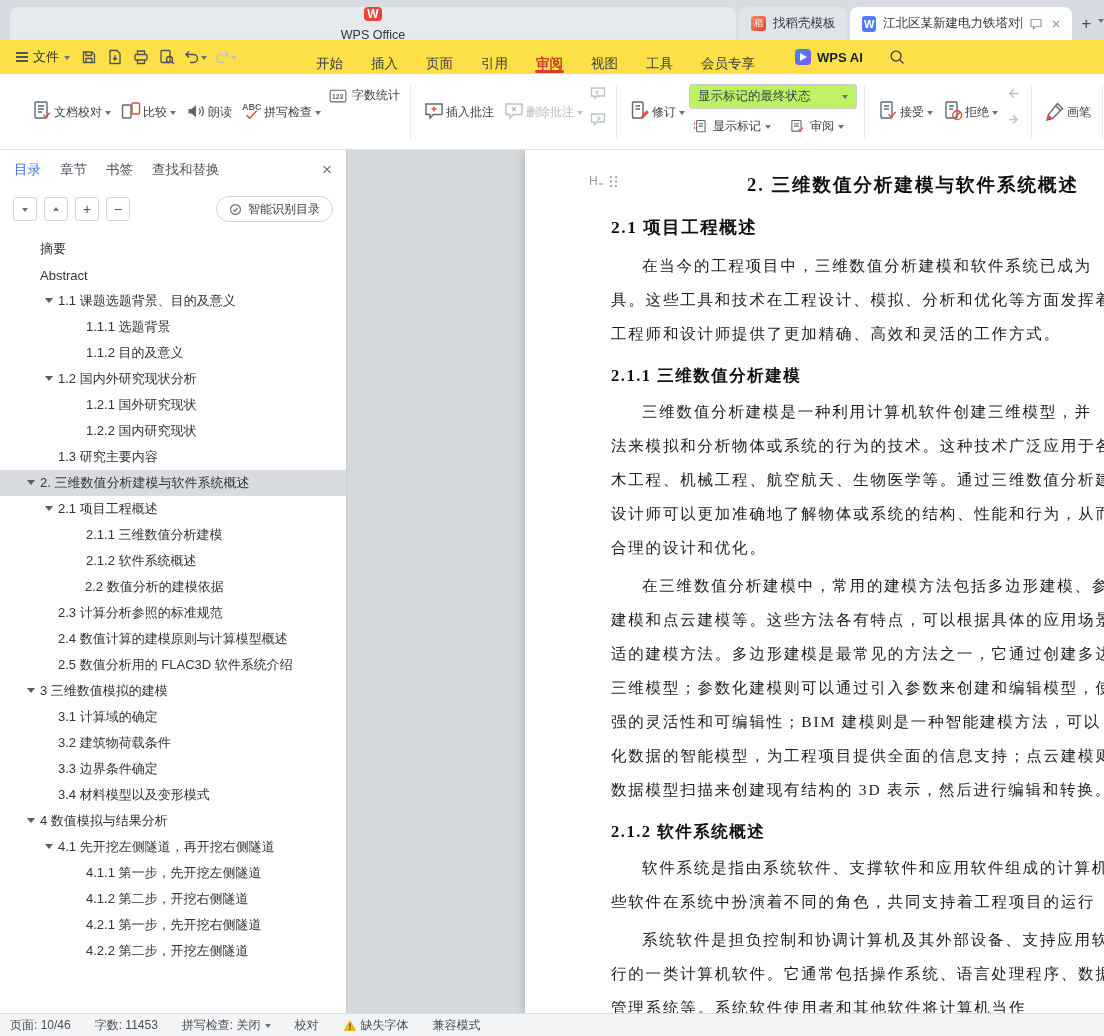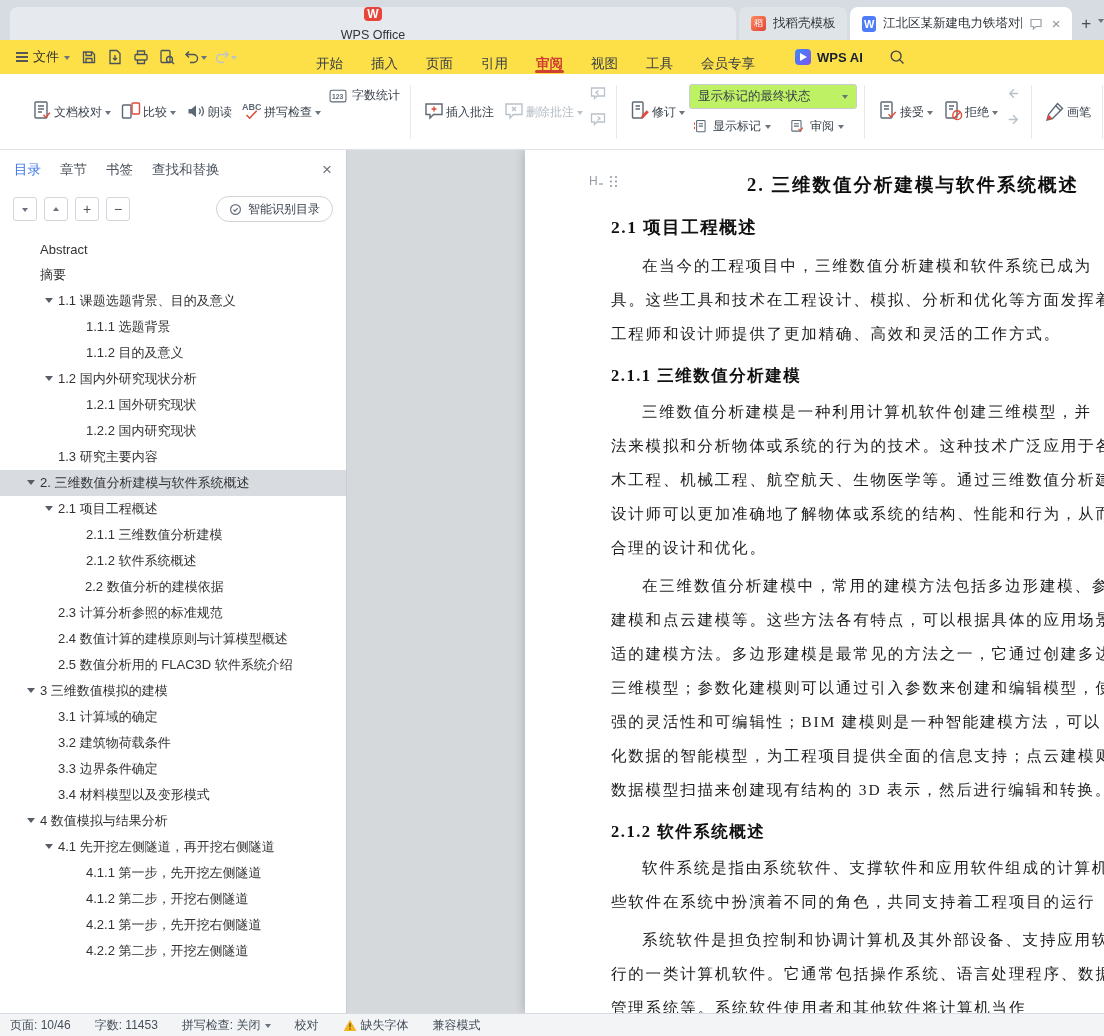--- a/index.html
+++ b/index.html
@@ -472,24 +472,24 @@
         <div class="smart-btn">
           <svg width="13" height="13" viewBox="0 0 14 14" fill="none" stroke="#6b7480" stroke-width="1.3">
               <circle cx="7" cy="7" r="5.3"></circle>
               <path d="M4.7 7.2l1.6 1.7 3-3.4"></path>
             </svg>
           <span>智能识别目录</span>
         </div>
       </div>
       <div class="toc" id="toc-list">
           <div class="toc-row" style="padding-left: 40px;">
+            <span class="toc-label">摘要</span>
+          </div>
+          <div class="toc-row" style="padding-left: 40px;">
             <span class="toc-label">Abstract</span>
-          </div>
-          <div class="toc-row" style="padding-left: 40px;">
-            <span class="toc-label">摘要</span>
           </div>
           <div class="toc-row" style="padding-left: 45px;">
             <span class="caret"></span>
             <span class="toc-label">1.1 课题选题背景、目的及意义</span>
           </div>
           <div class="toc-row" style="padding-left: 86px;">
             <span class="toc-label">1.1.1 选题背景</span>
           </div>
           <div class="toc-row" style="padding-left: 86px;">
             <span class="toc-label">1.1.2 目的及意义</span>

